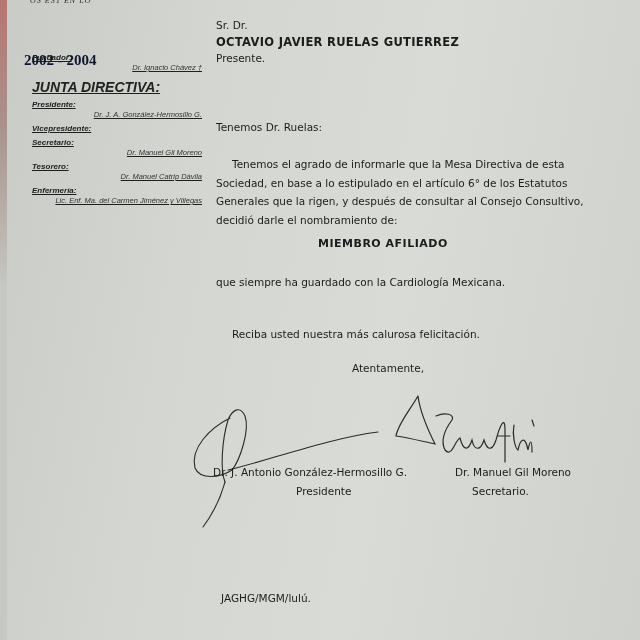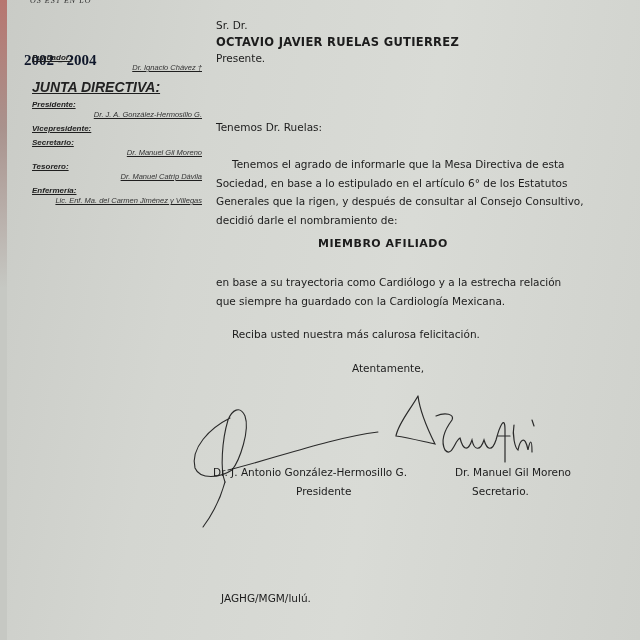--- a/index.html
+++ b/index.html
@@ -96,21 +96,20 @@
   <div class="body1">
     <span class="l indent">Tenemos el agrado de informarle que la Mesa Directiva de esta</span>
     <span class="l">Sociedad, en base a lo estipulado en el artículo 6° de los Estatutos</span>
     <span class="l">Generales que la rigen, y después de consultar al Consejo Consultivo,</span>
     <span class="l">decidió darle el nombramiento de:</span>
   </div>
 
   <div class="abs appointment">MIEMBRO AFILIADO</div>
 
   <div class="body2">
-    <span class="l">en base a su trayectoria como Cardiólogo y a la estrecha relación</span>
     <span class="l">que siempre ha guardado con la Cardiología Mexicana.</span>
   </div>
 
   <div class="abs felicitacion">Reciba usted nuestra más calurosa felicitación.</div>
   <div class="abs atentamente">Atentamente,</div>
 
   <svg class="sig" viewBox="0 0 640 640">
     <g fill="none" stroke="#2a2a2a" stroke-width="1.1" stroke-linecap="round">
       <path d="M 230 418 C 210 428, 190 448, 195 468 C 200 480, 220 478, 232 470 C 240 460, 250 430, 245 416 C 240 405, 232 410, 228 420 C 222 440, 220 470, 225 482"></path>
       <path d="M 225 482 C 220 500, 212 515, 203 527"></path>

